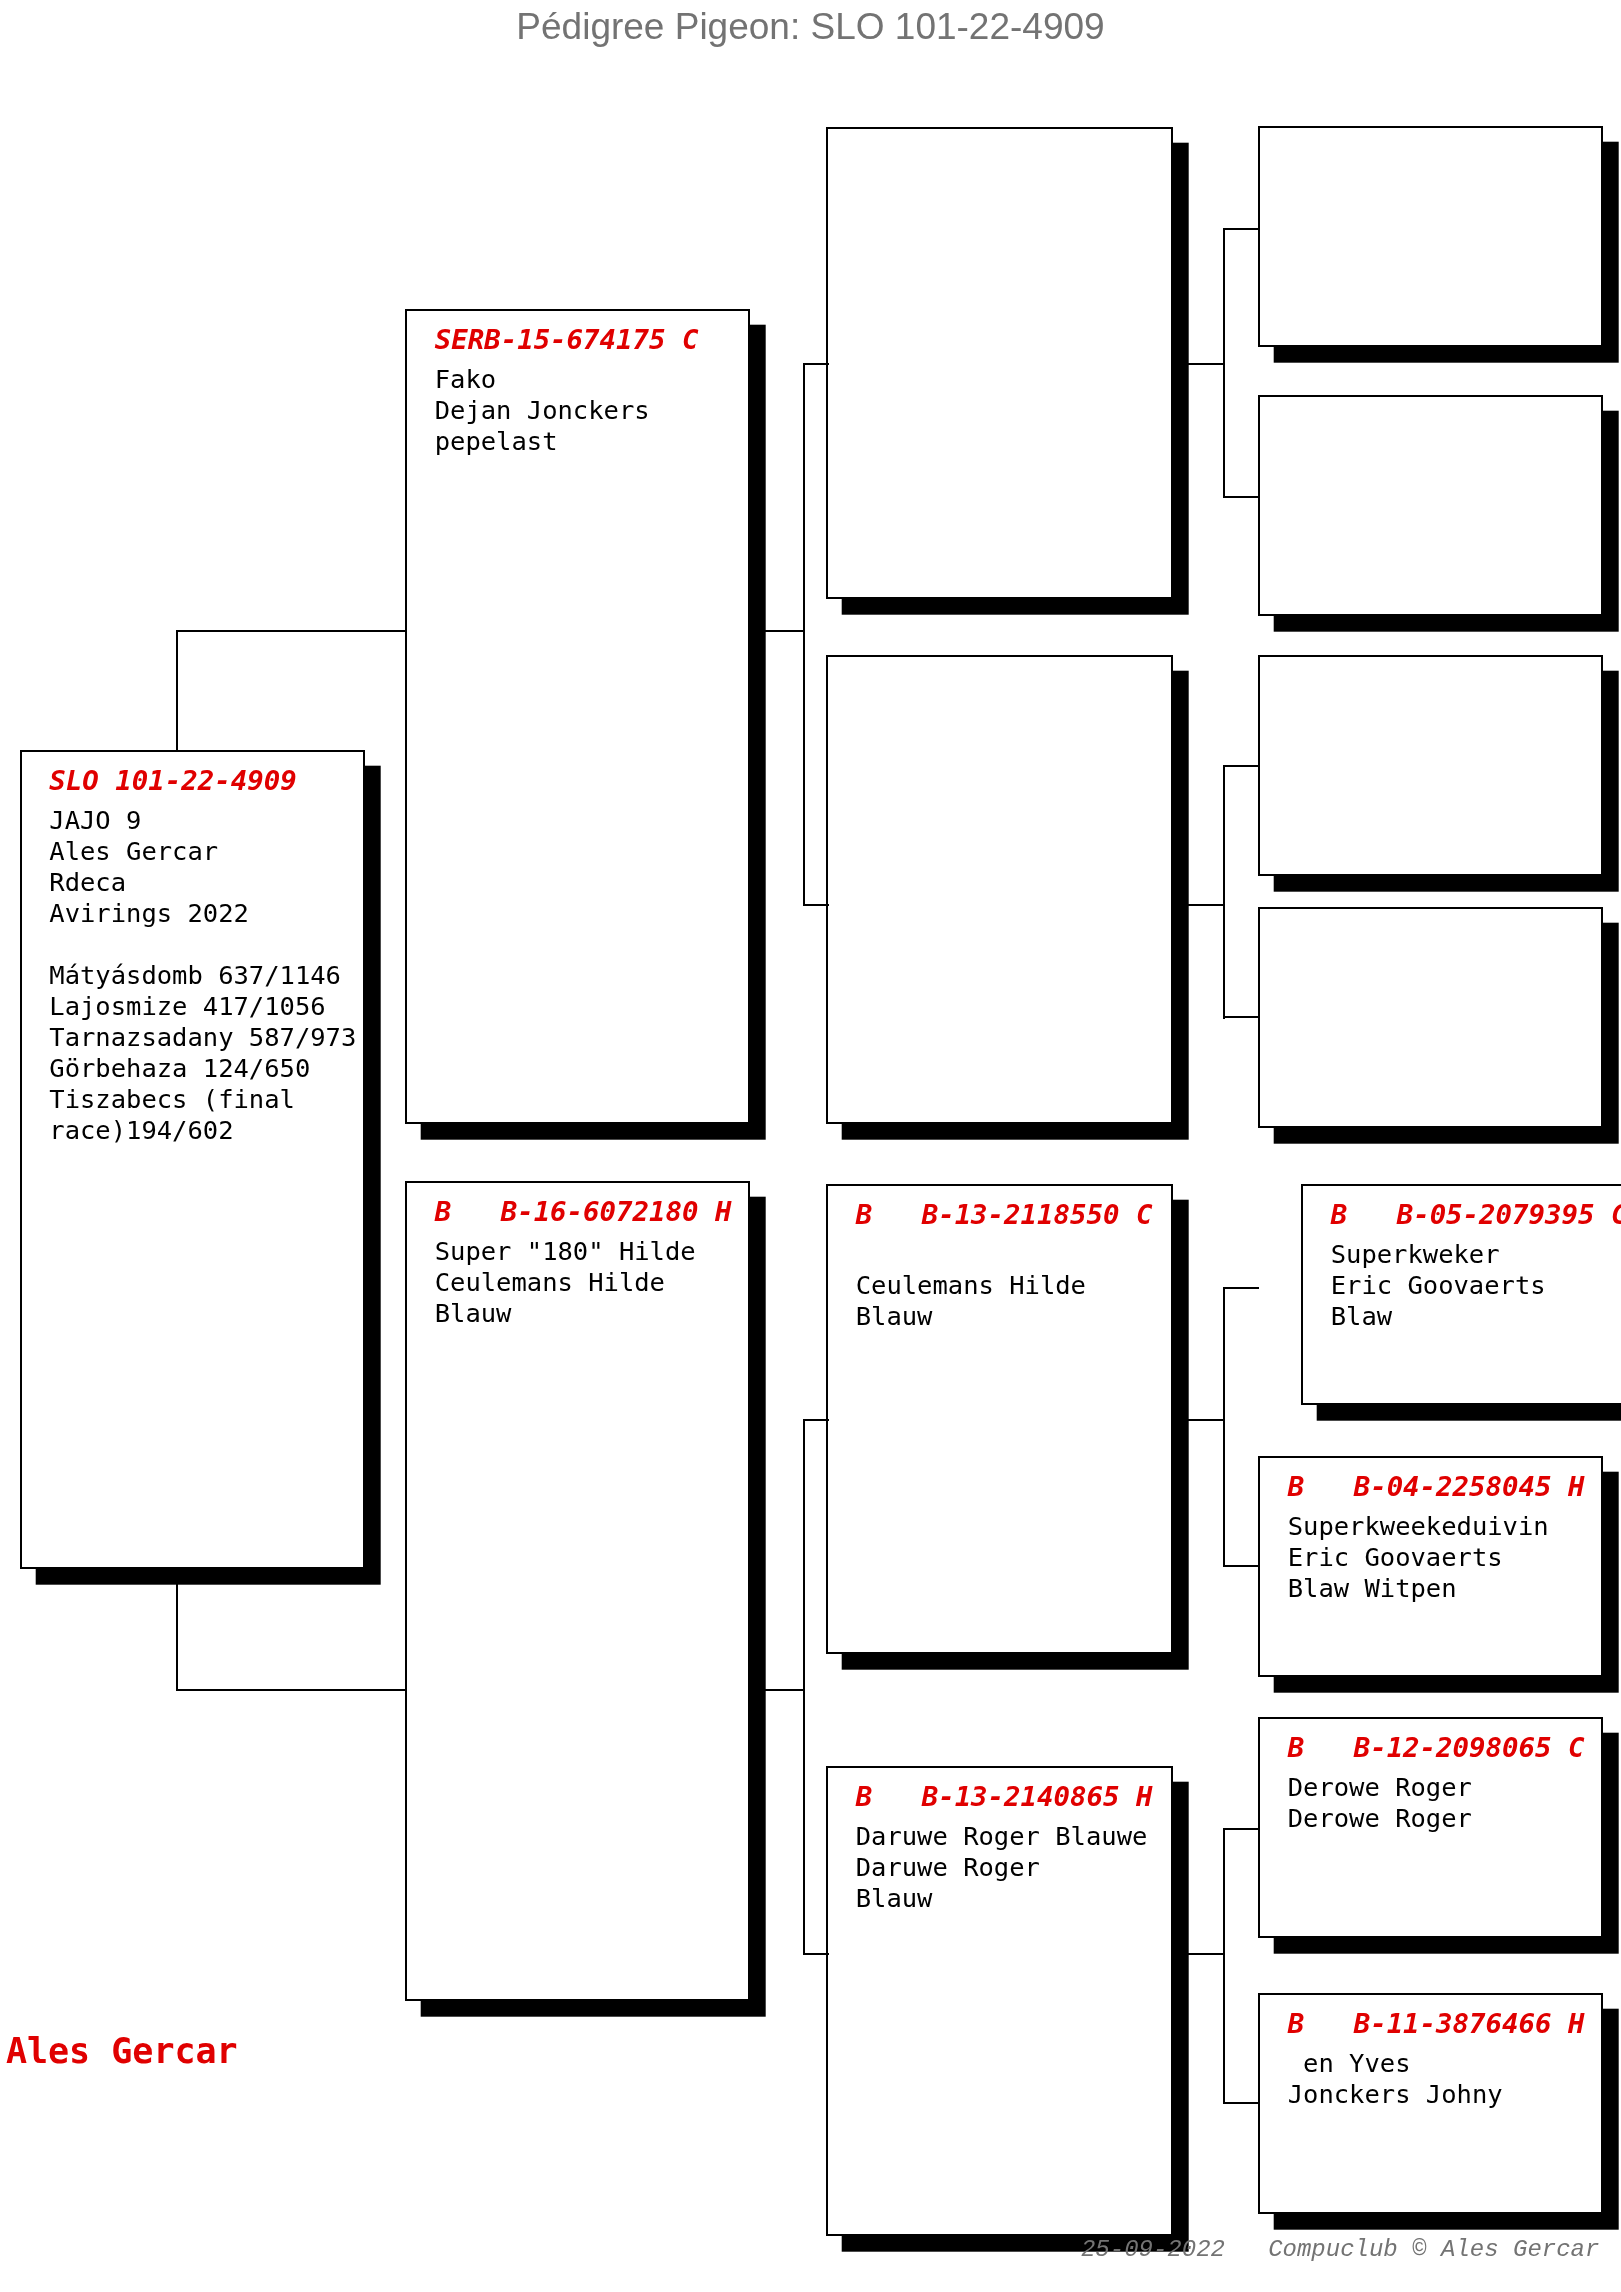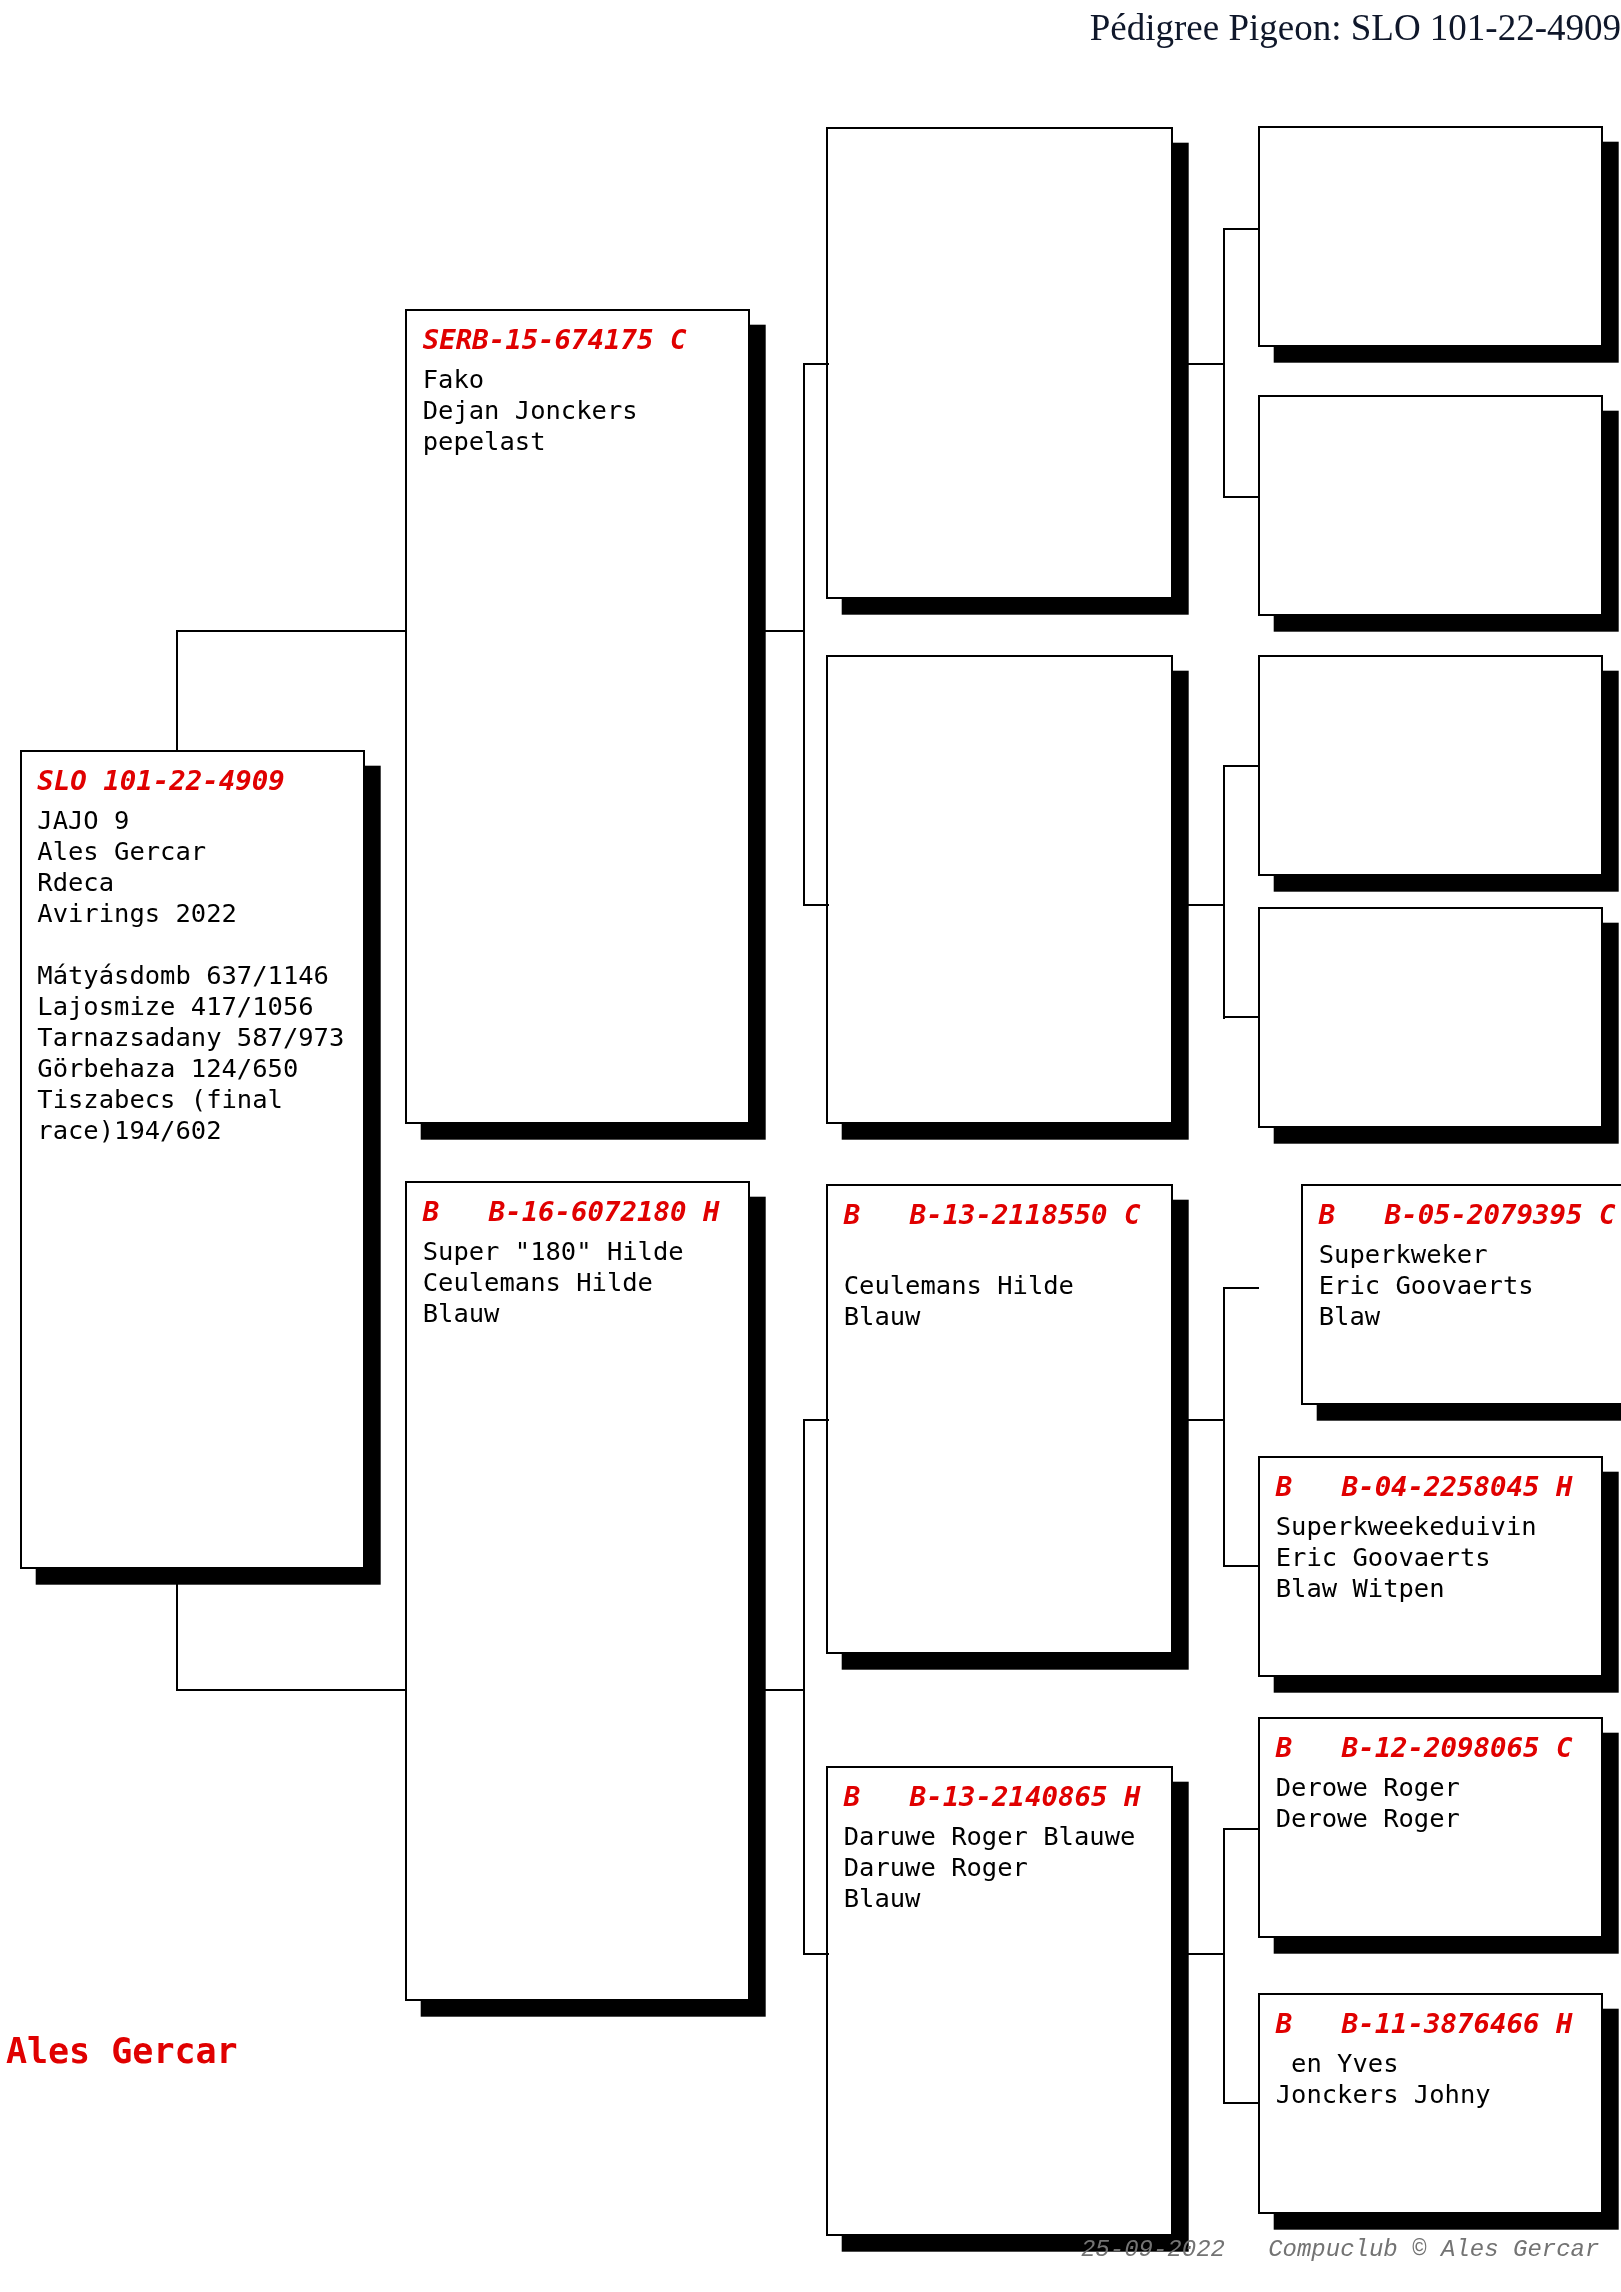--- a/index.html
+++ b/index.html
@@ -8,32 +8,33 @@
     width:1621px;
     height:2293px;
     background:#ffffff;
     font-family:"DejaVu Sans Mono", monospace;
     color:#000;
     overflow:hidden;
   }
   .title {
     position:absolute;
     top:5.9px; left:0; width:100%;
-    text-align:right;
-    font-family:Liberation Serif, serif;
+    text-align:center;
+    font-family:Liberation Sans, sans-serif;
     font-size:37px;
-    color:#0f172a;
+    color:#737373;
     white-space:pre;
   }
   .box {
     position:absolute;
     background:#fff;
     border:2px solid #000;
     box-shadow:15.7px 15.7px 0 0 #000;
     box-sizing:border-box;
+    padding-left:12px;
   }
   .ring {
     color:#e00000;
     font-style:italic;
     font-weight:bold;
     font-size:27.4px;
     line-height:33px;
     padding:11.8px 3.9px 0 15.7px;
     white-space:pre;
   }

